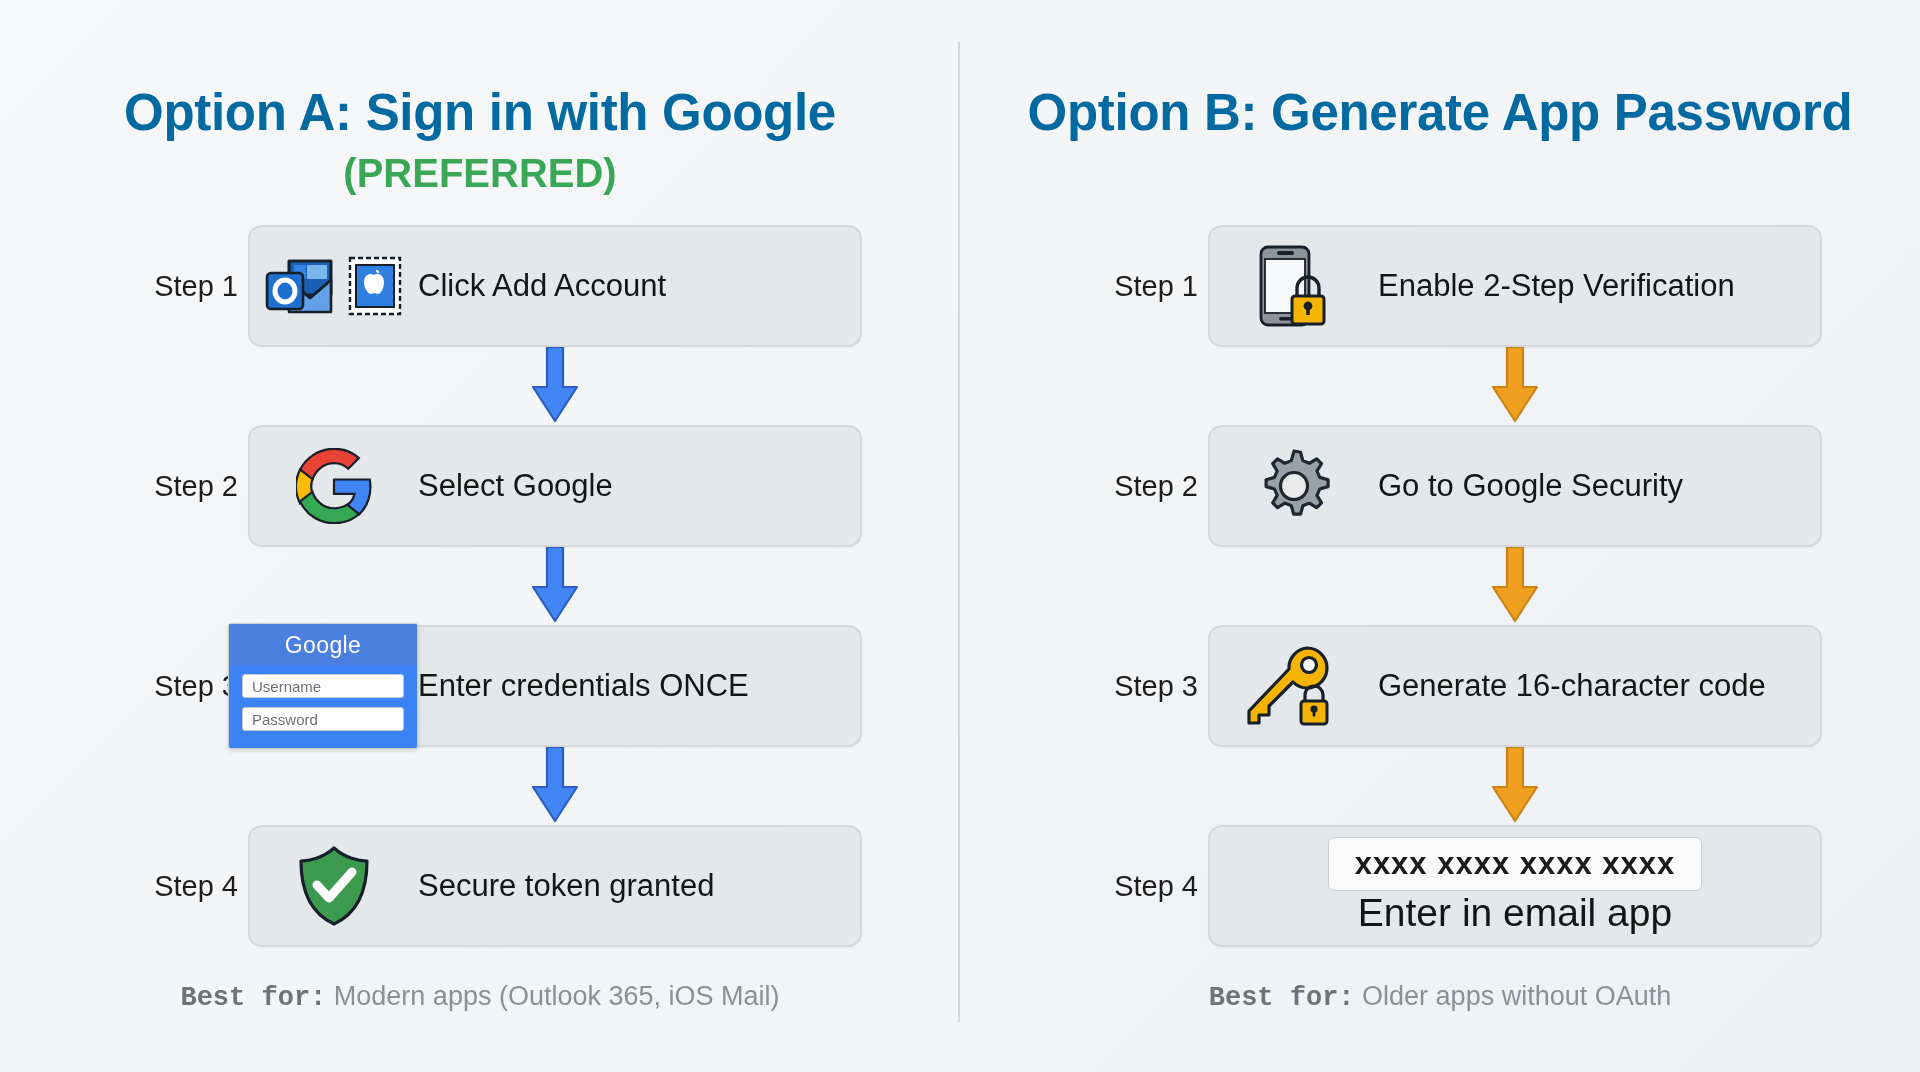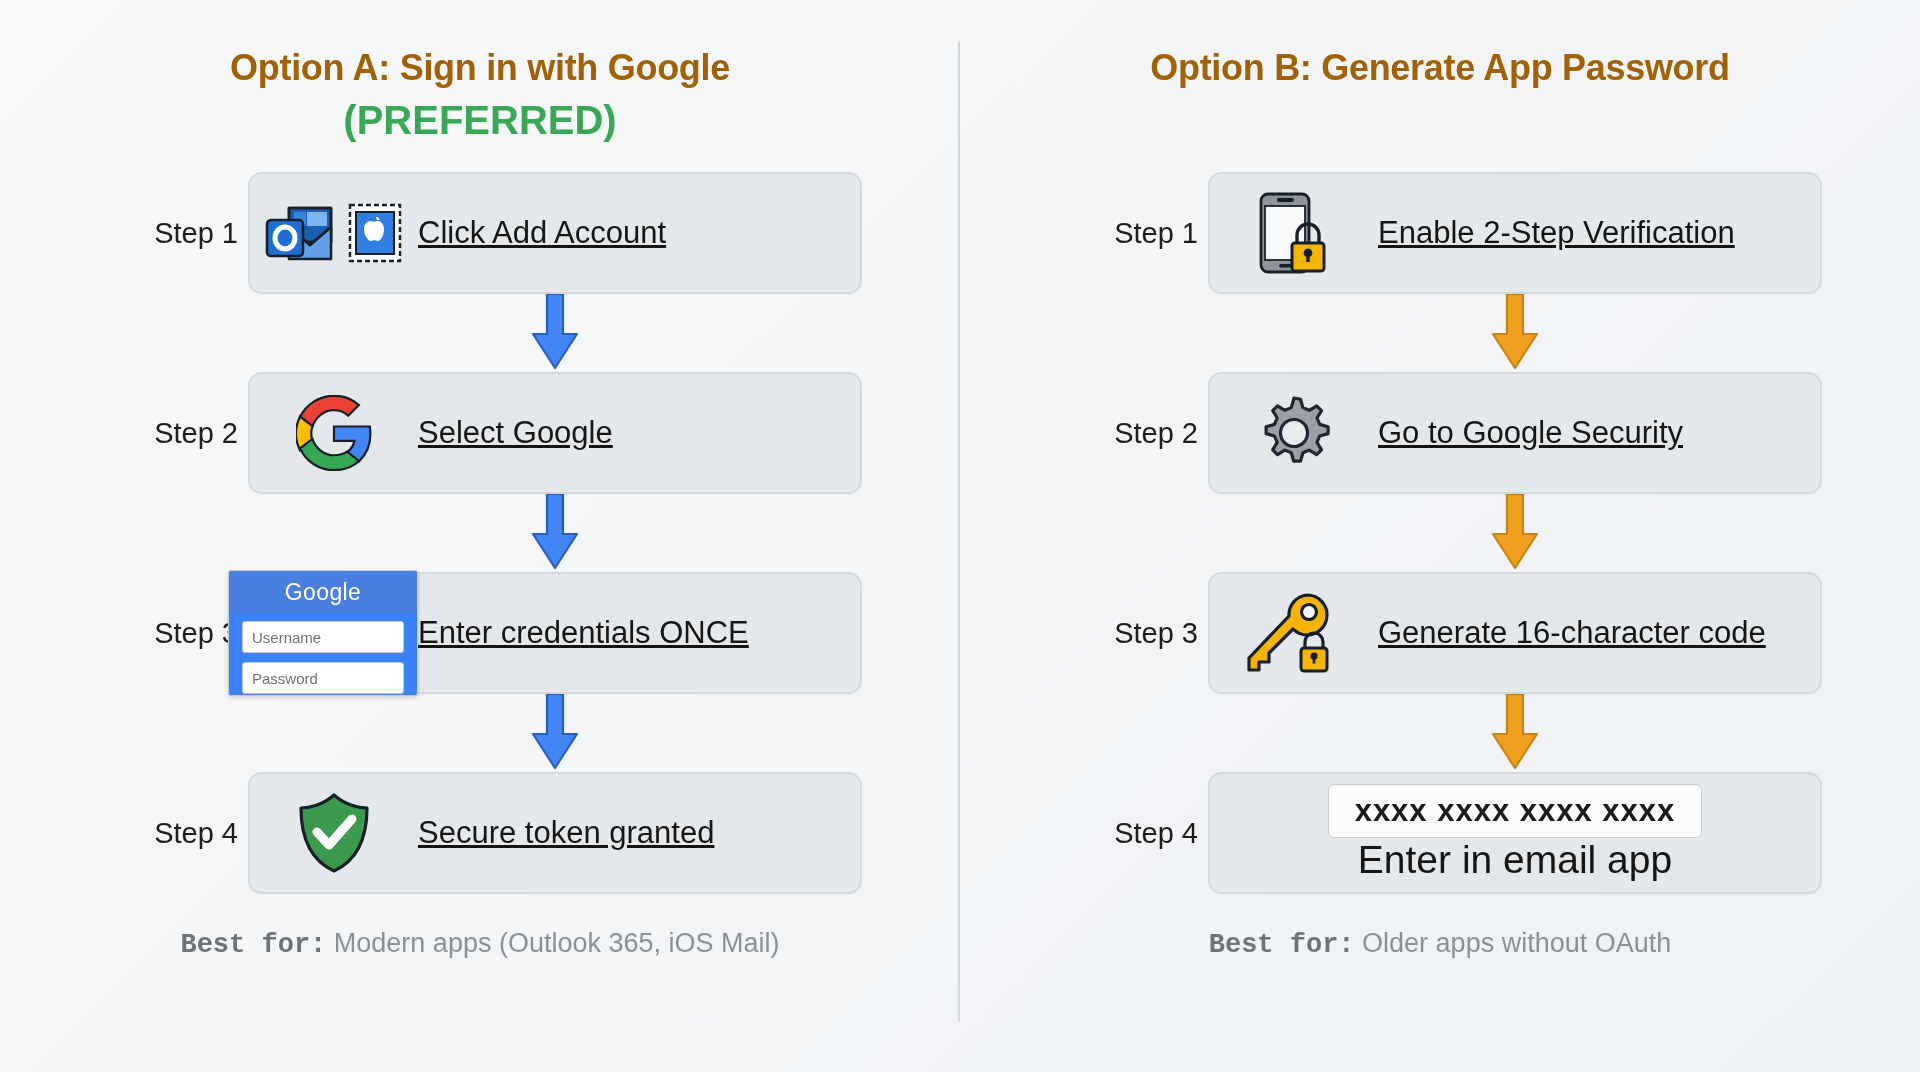--- a/index.html
+++ b/index.html
@@ -41,26 +41,27 @@
     z-index: 2;
   }
 
   
   .col-head {
     width: 100%;
     text-align: center;
     padding-top: 48px;
   }
   .col-title {
-    font-size: 36px;
+    font-size: 51px;
     font-weight: bold;
-    color: #a16207;
+    color: #0369a1;
     letter-spacing: -0.3px;
     line-height: 1.12;
     white-space: nowrap;
+    margin-top: 36px;
   }
   .col-subtitle {
     font-size: 40px;
     font-weight: bold;
     color: #3aa757;
     margin-top: 10px;
     line-height: 1.1;
   }
   .col-subtitle.spacer { visibility: hidden; }
 
@@ -106,21 +107,20 @@
     display: flex;
     align-items: center;
     justify-content: center;
     flex: 0 0 auto;
   }
   .card-text {
     font-size: 31px;
     color: #151515;
     flex: 1 1 auto;
     padding-right: 18px;
-    text-decoration: underline;
   }
 
   
   .arrow-wrap {
     width: 100%;
     display: flex;
     justify-content: center;
     padding-left: 150px; 
   }
   .arrow-wrap svg { display: block; }
@@ -158,21 +158,21 @@
     align-items: center;
     justify-content: center;
   }
   .glogin-head span {
     color: #fff;
     font-size: 23px;
     letter-spacing: 0.4px;
   }
   .glogin-body { padding: 8px 13px; }
   .glogin-field {
-    height: 32px;
+    height: 24px;
     border: 1px solid #c3c8ce;
     border-radius: 3px;
     background: #fff;
     display: flex;
     align-items: center;
     padding-left: 9px;
     font-size: 15px;
     color: #6d7278;
     margin-bottom: 9px;
   }

